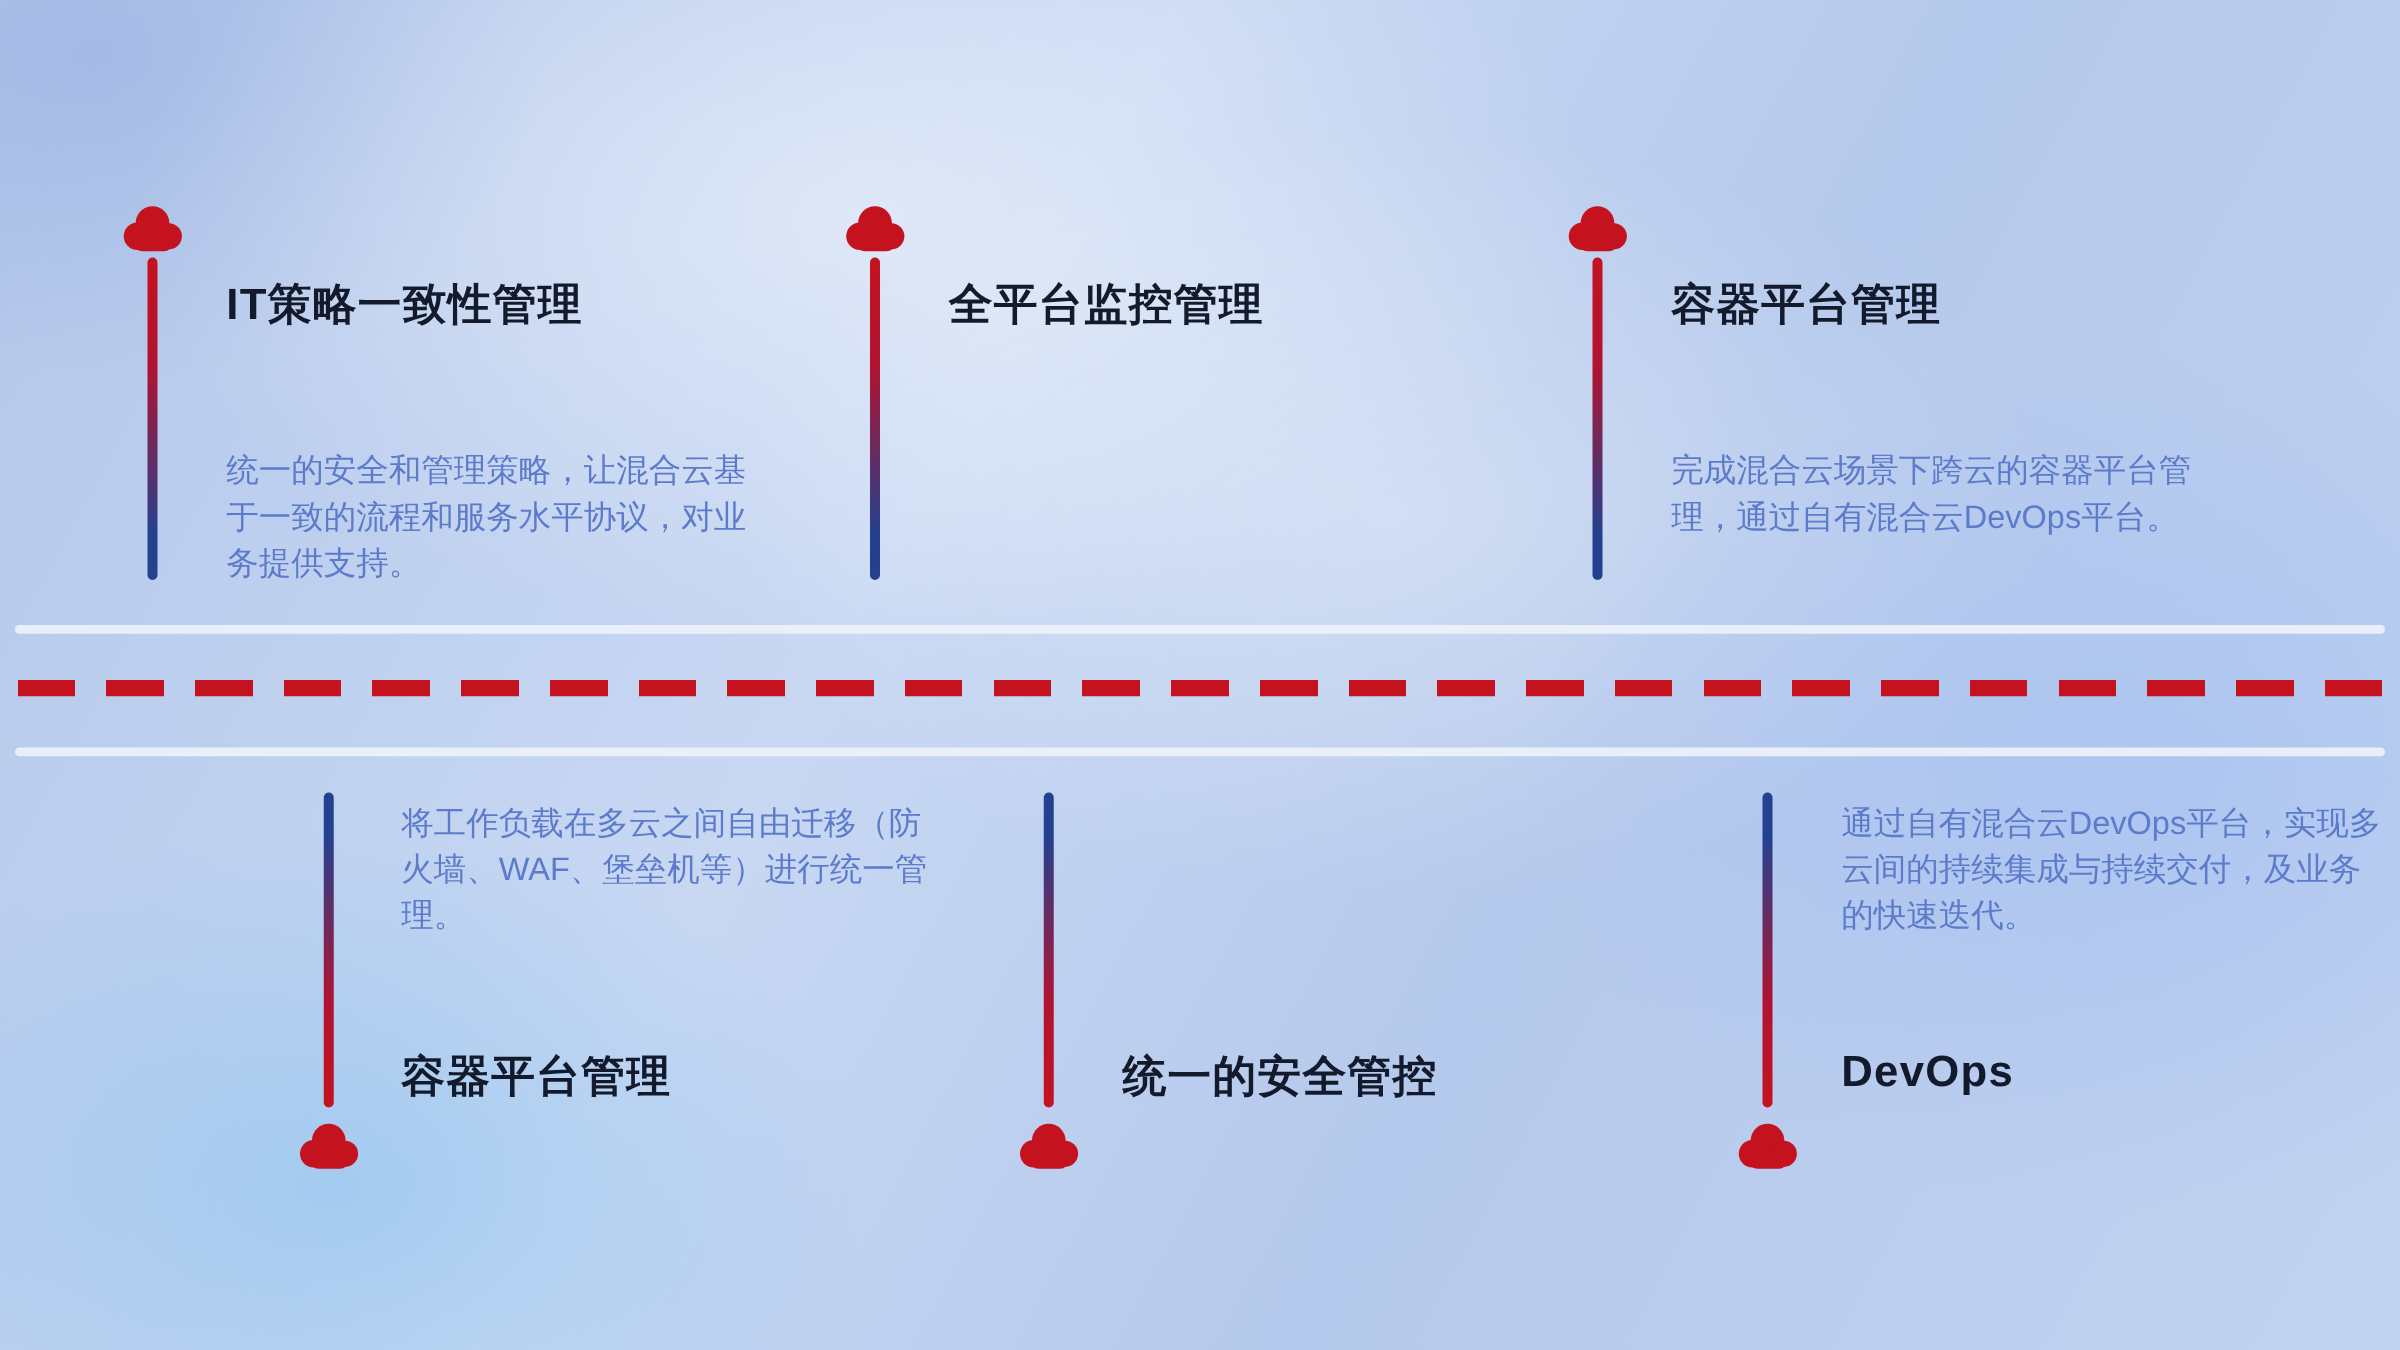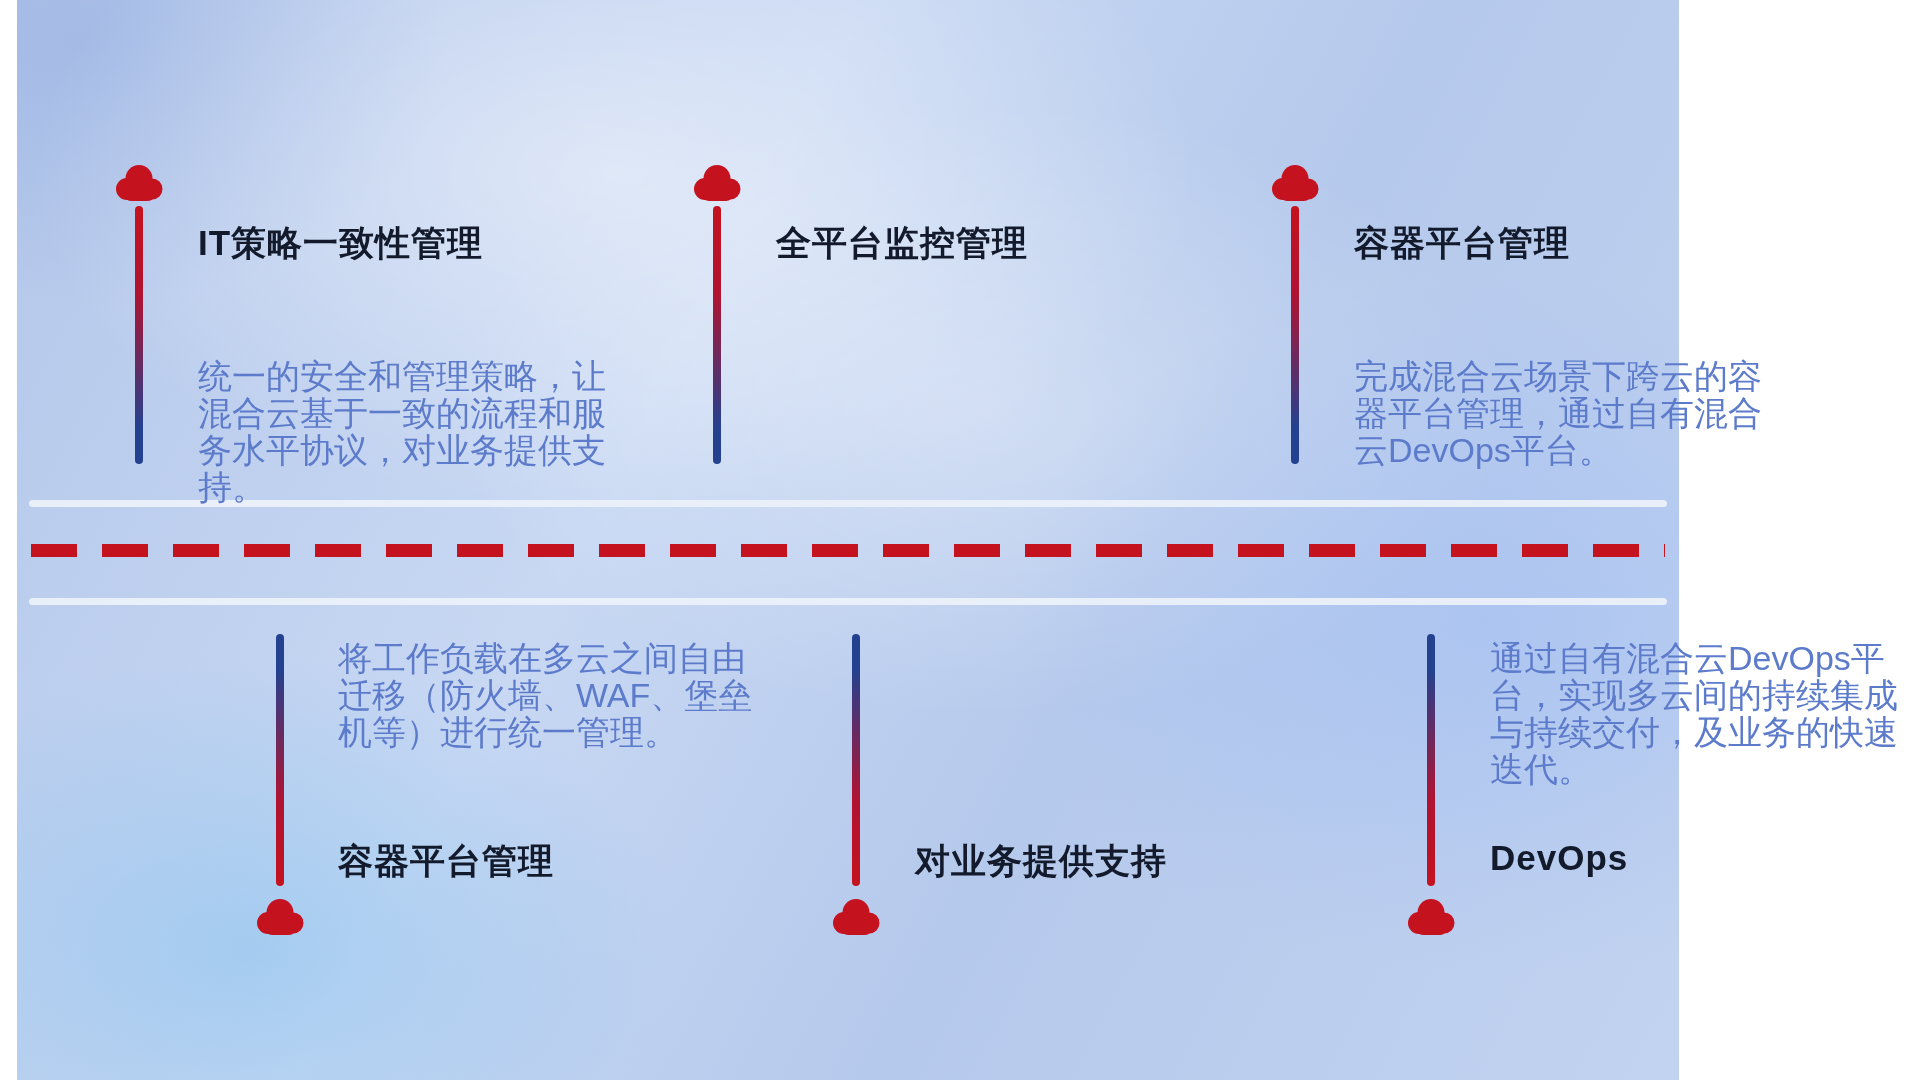--- a/index.html
+++ b/index.html
@@ -1,30 +1,29 @@
 <!DOCTYPE html>
 <html style="--accent-red: #c5121f; --line-blue: #23418f; --title-text: #121a2b; --desc-text: #5d7bcb; --road-white: #edf2fa;"><head>
 <meta charset="utf-8">
 <style>
   * { margin: 0; padding: 0; box-sizing: border-box; }
   html, body { width: 1920px; height: 1080px; overflow: hidden; }
   body { font-family: "Liberation Sans", "DejaVu Sans", sans-serif; }
 
   .canvas {
     position: relative;
-    width: 1662px;
+    width: 1920px;
     height: 1080px;
     background:
       radial-gradient(620px 420px at 14% 88%, rgba(118,190,238,0.42), rgba(118,190,238,0) 70%),
       radial-gradient(700px 500px at 89% 58%, rgba(148,182,245,0.38), rgba(148,182,245,0) 70%),
       radial-gradient(900px 520px at 36% 16%, rgba(255,255,255,0.45), rgba(255,255,255,0) 65%),
       radial-gradient(760px 440px at 58% 38%, rgba(255,255,255,0.32), rgba(255,255,255,0) 70%),
       radial-gradient(520px 380px at 4% 4%, rgba(130,160,220,0.35), rgba(130,160,220,0) 70%),
       linear-gradient(118deg, #b4c7ea 0%, #c8d8f3 38%, #b5c9ec 64%, #c2d3f0 100%);
-    margin-left: 17px;
   }
 
   
   .road-line {
     position: absolute; left: 12px; right: 12px; height: 7px;
     background: var(--road-white, #edf2fa);
     opacity: 0.92; border-radius: 4px;
   }
   .road-line.road-top { top: 500px; }
   .road-line.road-bottom { top: 598px; }
@@ -72,21 +71,21 @@
     position: absolute; left: var(--tx);
     font-size: 35px; font-weight: 700; letter-spacing: 1px;
     color: var(--title-text, #121a2b);
     white-space: nowrap;
   }
   .pillar-top .feature-title { top: 220px; }
   .pillar-bottom .feature-title { top: 838px; }
 
   .feature-desc {
     position: absolute; left: var(--tx); width: var(--dw, 430px);
-    font-size: 34px; line-height: 37px;
+    font-size: 26px; line-height: 37px;
     color: var(--desc-text, #5d7bcb);
   }
   .pillar-top .feature-desc { top: 358px; }
   .pillar-bottom .feature-desc { top: 640px; }
 </style>
 </head>
 <body>
 
 <div class="canvas">
 
@@ -152,21 +151,21 @@
   <section class="pillar pillar-bottom" style="--x:839px; --tx:898px; --dw:425px">
     <span class="cloud">
       <svg viewBox="0 0 56 40" fill="currentColor" aria-hidden="true">
         <circle cx="16" cy="26" r="11"></circle>
           <circle cx="28" cy="15.5" r="13.5"></circle>
         <circle cx="41" cy="26" r="10.5"></circle>
           <rect x="13" y="24" width="31" height="14" rx="7"></rect>
       </svg>
     </span>
     <span class="vline"></span>
-    <h2 class="feature-title">对业务提供支持</h2>
+    <h2 class="feature-title">统一的安全管控</h2>
   </section>
 
   <section class="pillar pillar-bottom" style="--x:1414px; --tx:1473px; --dw:432px">
     <span class="cloud">
       <svg viewBox="0 0 56 40" fill="currentColor" aria-hidden="true">
         <circle cx="16" cy="26" r="11"></circle>
           <circle cx="28" cy="15.5" r="13.5"></circle>
         <circle cx="41" cy="26" r="10.5"></circle>
           <rect x="13" y="24" width="31" height="14" rx="7"></rect>
       </svg>

